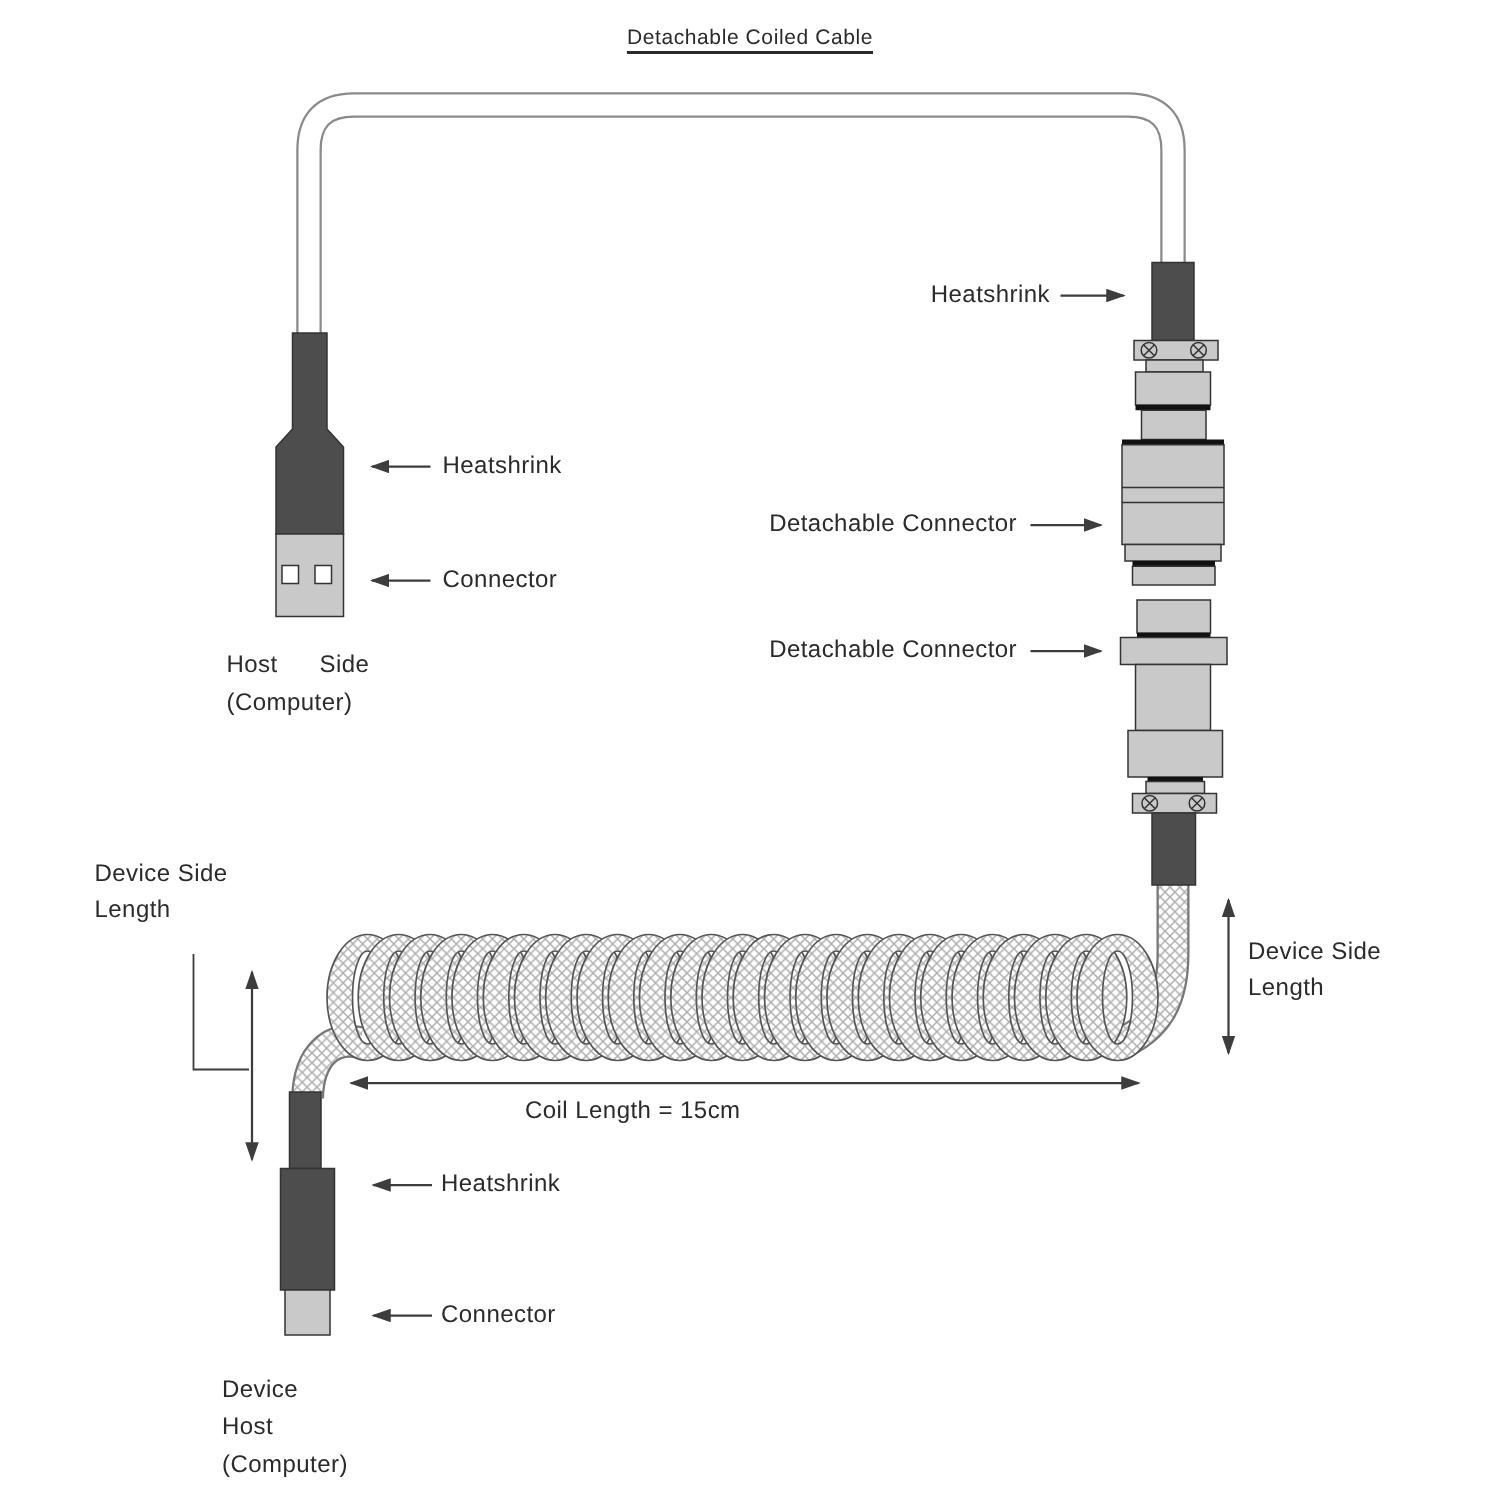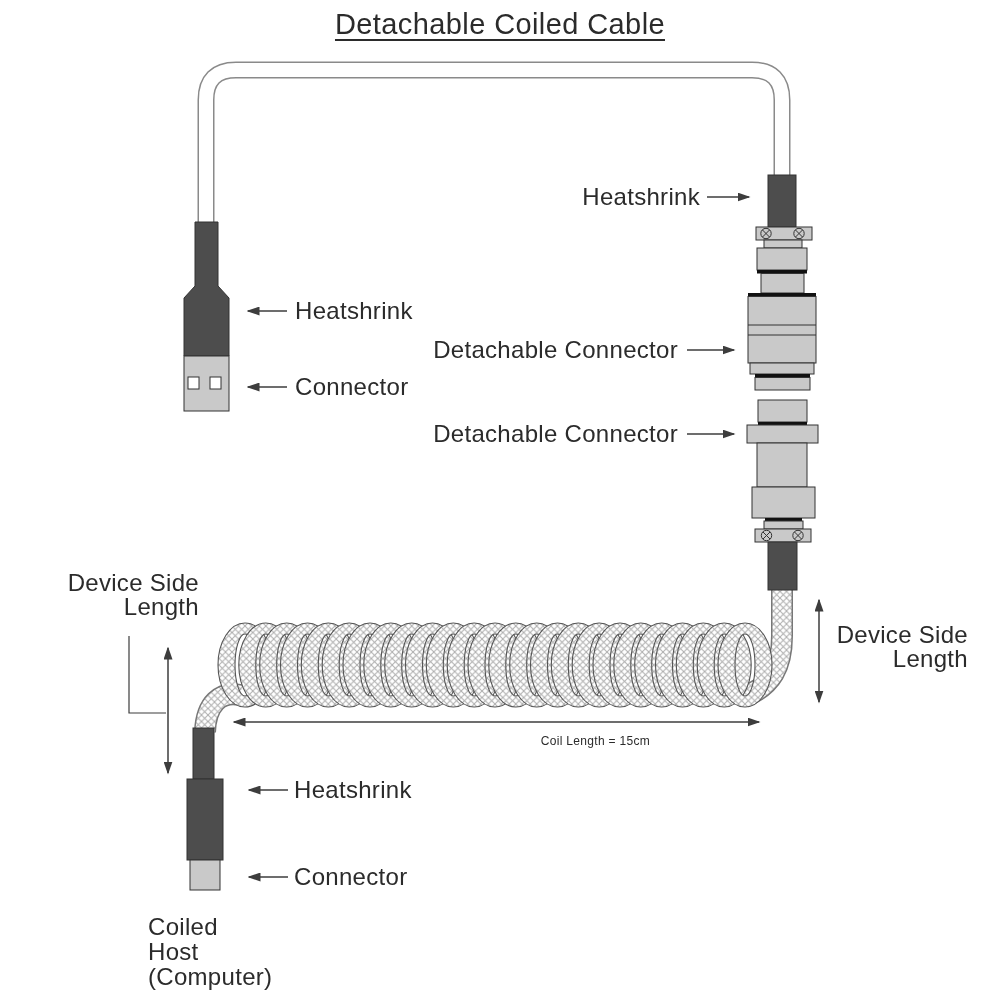--- a/index.html
+++ b/index.html
@@ -16,30 +16,30 @@
   body{
     width:1000px;height:1000px;position:relative;overflow:hidden;
     background:var(--color-background);
     font-family:"Liberation Sans", sans-serif;
     color:var(--color-text);
   }
   .canvas{position:absolute;inset:0;}
   svg.art{position:absolute;left:0;top:0;}
   .label{
     position:absolute;
-    font-size:24px;line-height:24px;letter-spacing:.3px;
+    font-size:16px;line-height:24px;letter-spacing:.3px;
     white-space:nowrap;
   }
   .title{
     left:0;right:0;top:12px;text-align:center;
-    font-size:29px;letter-spacing:.4px;
+    font-size:14px;letter-spacing:.4px;
     text-decoration:underline;text-underline-offset:5px;text-decoration-thickness:1.5px;
   }
   .right-align{text-align:right;}
-  .center{text-align:right;}
+  .center{text-align:left;}
   .caption{line-height:25px;white-space:nowrap;}
   .wide-words{word-spacing:1.45em;}
   
   .hs{fill:var(--color-heatshrink);stroke:var(--color-outline);stroke-width:1;}
   .mt{fill:var(--color-connector_metal);stroke:var(--color-outline);stroke-width:1;}
   .blk{fill:#111;stroke:none;}
   .arrow-line{stroke:var(--color-arrow);stroke-width:1.5;fill:none;}
   .thin-line{stroke:var(--color-arrow);stroke-width:1.2;fill:none;}
   .screw-x{stroke:var(--color-outline);stroke-width:1;}
 </style>
@@ -175,36 +175,40 @@
       <line class="arrow-line" x1="168" y1="648" x2="168" y2="773" marker-start="url(#ah)" marker-end="url(#ah)"></line>
       <line class="arrow-line" x1="819" y1="600" x2="819" y2="702" marker-start="url(#ah)" marker-end="url(#ah)"></line>
       <polyline class="thin-line" points="129,636 129,713 166,713"></polyline>
     </g>
   </svg>
 
   <div class="label title">Detachable Coiled Cable</div>
 
   <div class="label" style="left:295px;top:299px">Heatshrink</div>
   <div class="label" style="left:295px;top:375px">Connector</div>
+  <div class="label caption" style="left:151px;top:431px;width:126px">
+    <div class="wide-words">Host Side</div>
+    <div>(Computer)</div>
+  </div>
 
   <div class="label right-align" style="right:300px;top:185px">Heatshrink</div>
   <div class="label right-align" style="right:322px;top:338px">Detachable Connector</div>
   <div class="label right-align" style="right:322px;top:422px">Detachable Connector</div>
 
   <div class="label center" style="left:63px;top:571px;width:136px">
     <div>Device Side</div>
     <div>Length</div>
   </div>
   <div class="label center" style="left:832px;top:623px;width:136px">
     <div>Device Side</div>
     <div>Length</div>
   </div>
-  <div class="label center" style="left:350px;top:729px;width:300px;font-size:12px">Coil Length = 15cm</div>
+  <div class="label center" style="left:350px;top:729px;width:300px;font-size:16px">Coil Length = 15cm</div>
 
   <div class="label" style="left:294px;top:778px">Heatshrink</div>
   <div class="label" style="left:294px;top:865px">Connector</div>
   <div class="label caption" style="left:148px;top:914px">
-    <div>Coiled</div>
+    <div>Device</div>
     <div>Host</div>
     <div>(Computer)</div>
   </div>
 
 </div>
 
 </body></html>

